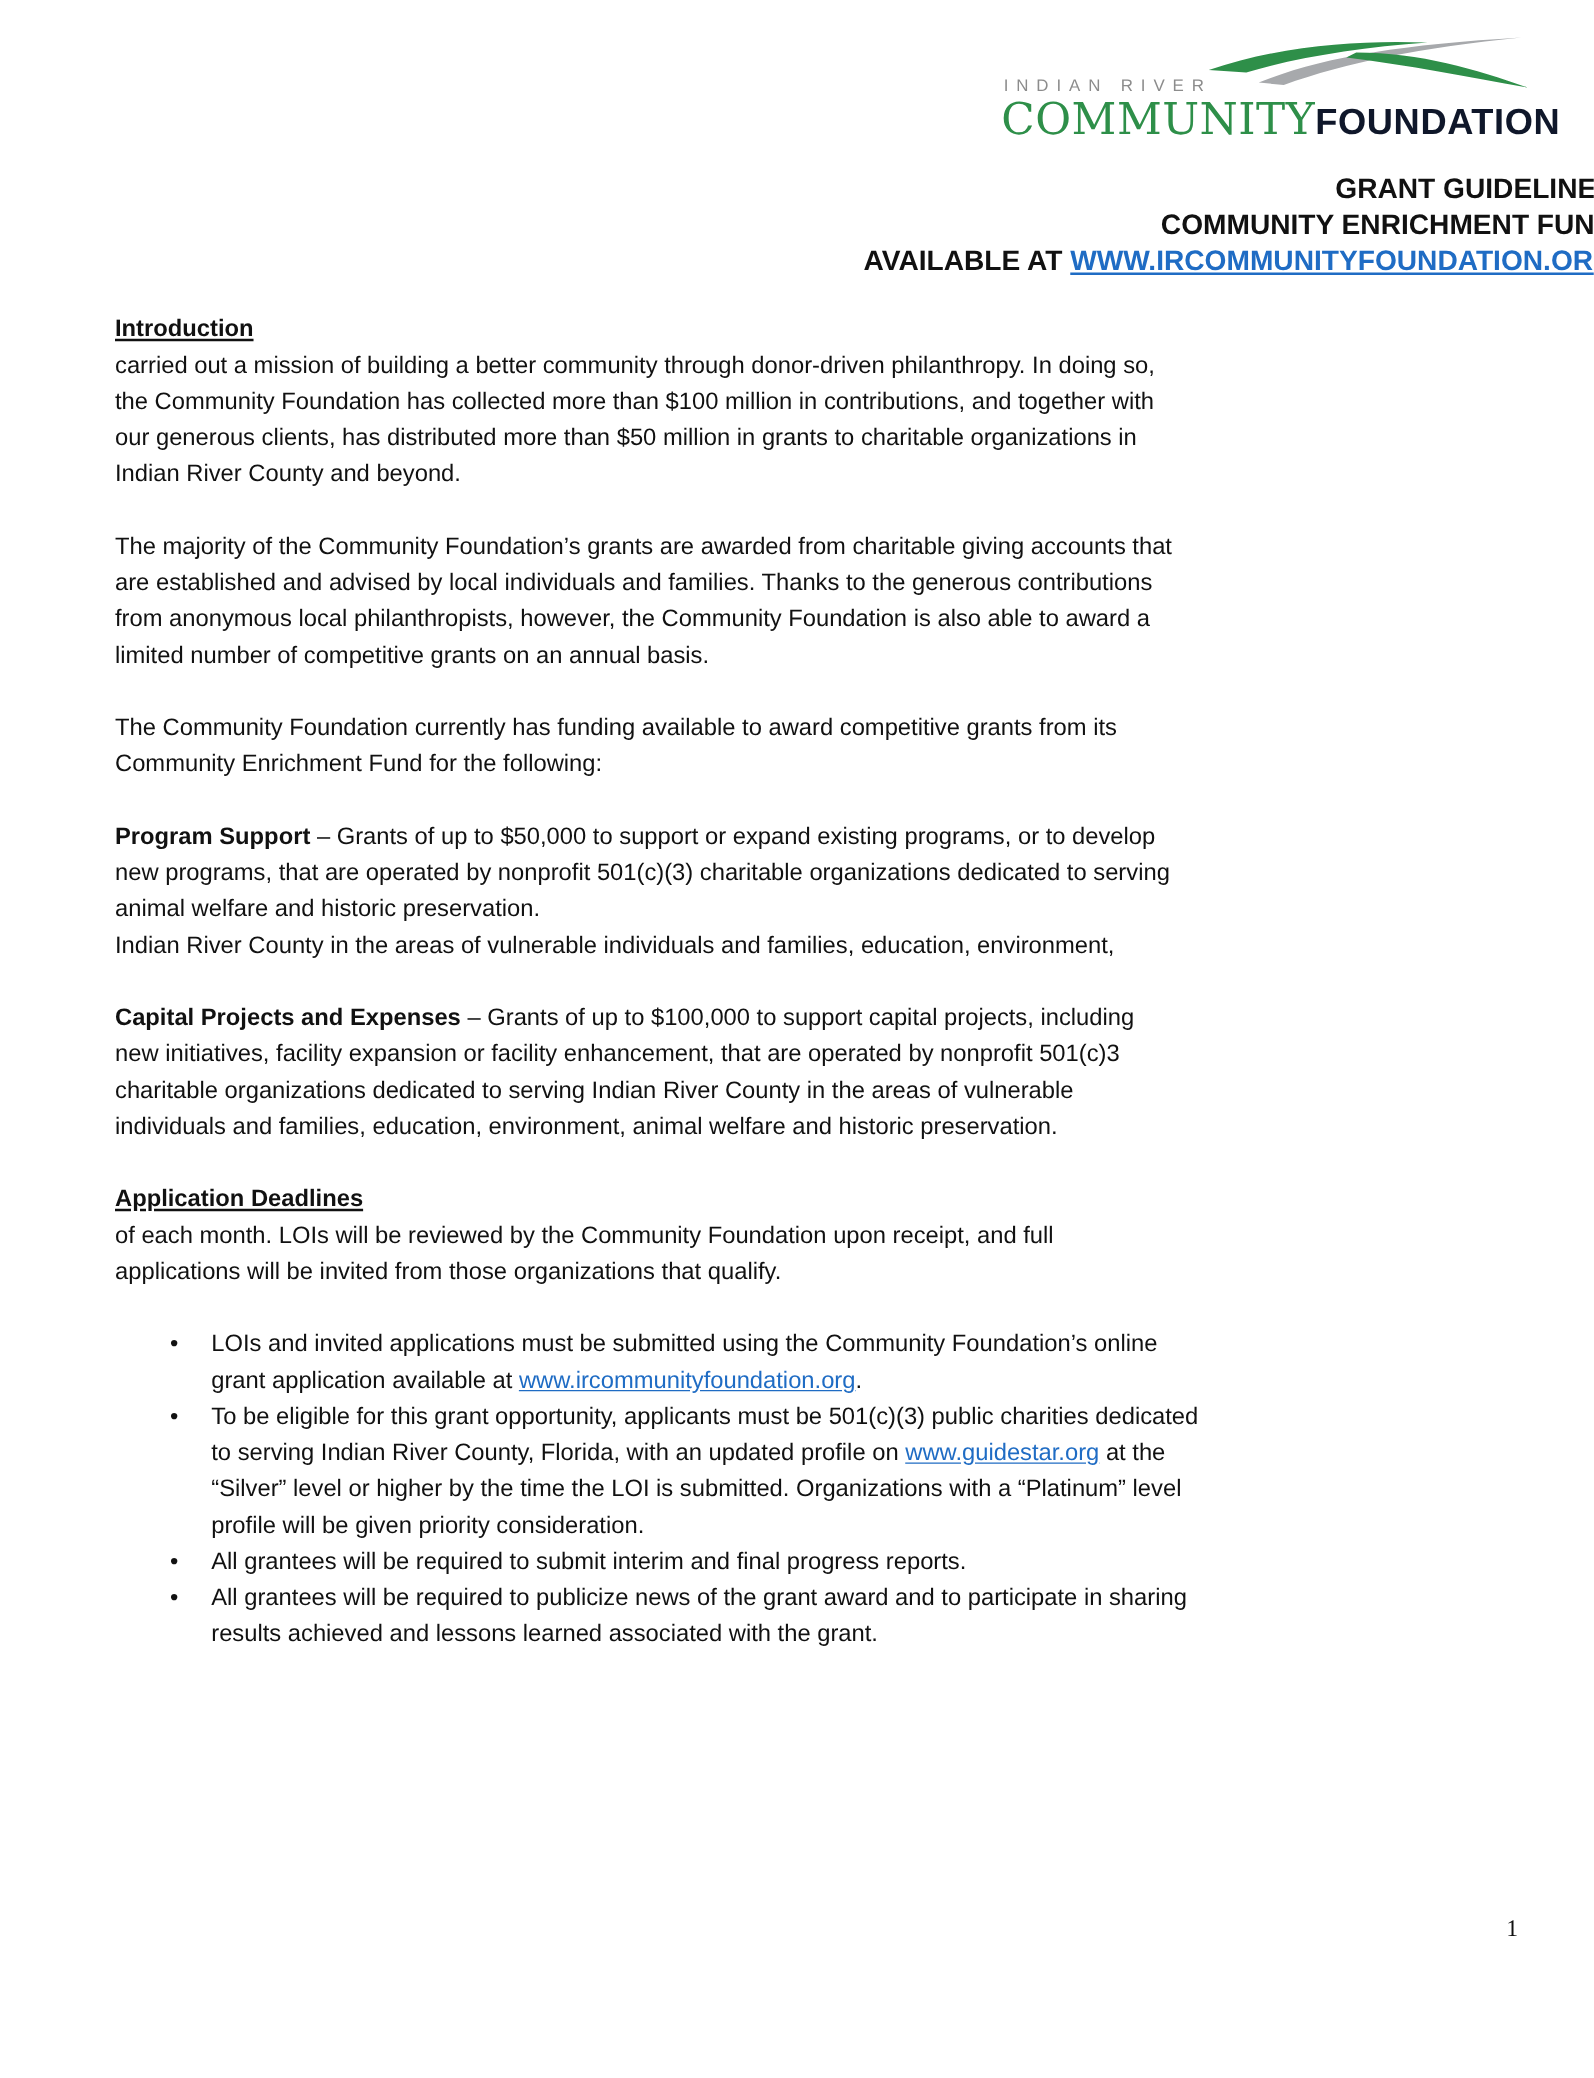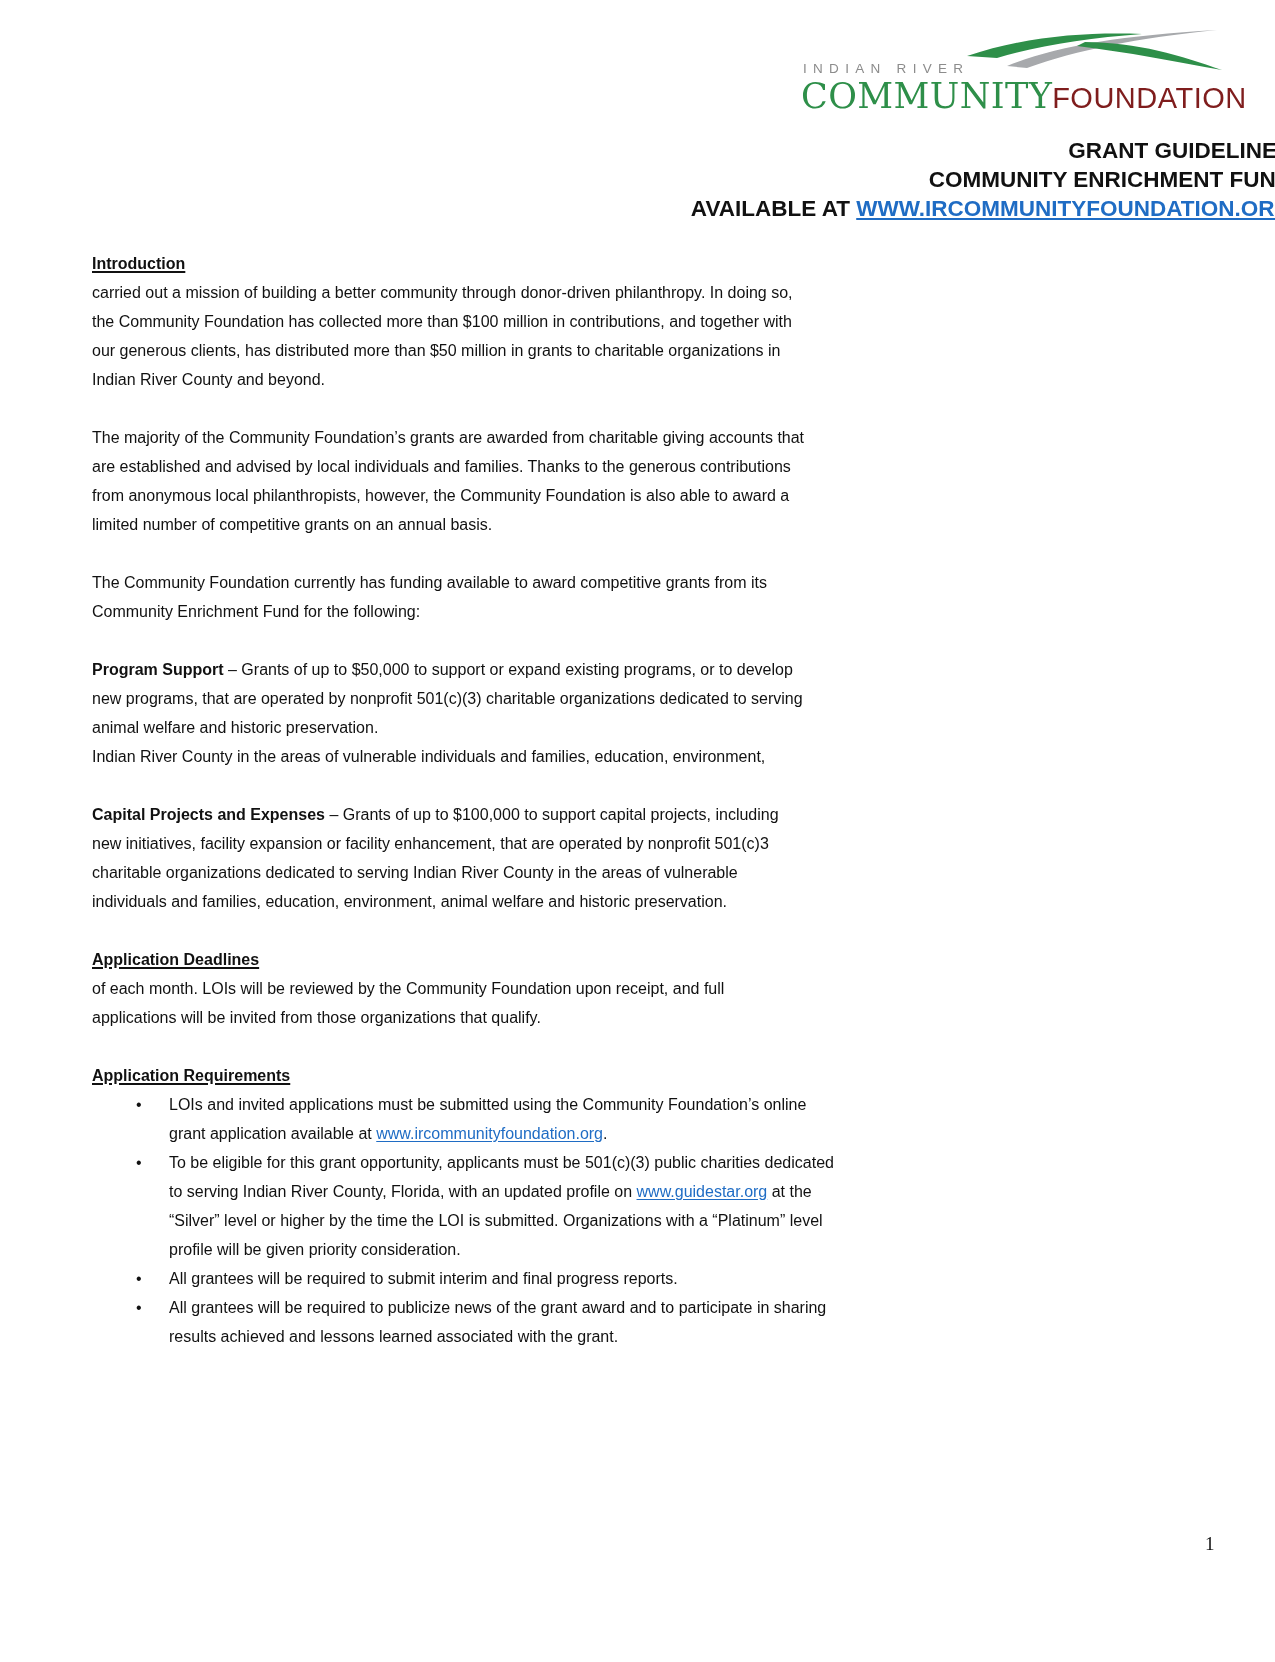--- a/index.html
+++ b/index.html
@@ -11,29 +11,29 @@
 
   
   .logo { position: absolute; left: 780px; top: 28px; width: 430px; height: 84px; }
   .logo svg { position: absolute; left: 170px; top: 0; }
   .logo-top {
     position: absolute; left: 6px; top: 33px;
     font-size: 13.5px; letter-spacing: 6.3px; color: #8c8c8c; font-weight: normal;
   }
   .logo-bottom { position: absolute; left: 4px; top: 52px; white-space: nowrap; font-size: 30px; line-height: 32px; }
   .logo-community { color: #2e8f49; font-family: "DejaVu Serif", serif; font-weight: normal; letter-spacing: 0.4px; font-size: 35px; }
-  .logo-foundation { color: #7f1d1d; font-family: "Liberation Sans", sans-serif; font-weight: normal; letter-spacing: 0.5px; font-size: 29px; }
+  .logo-foundation { color: #0f172a; font-family: "Liberation Sans", sans-serif; font-weight: bold; letter-spacing: 0.5px; font-size: 29px; }
 
   
   .title-block { position: absolute; left: 0; top: 136px; width: 1275px; text-align: right; }
   .title-line { font-size: 22.5px; line-height: 29px; font-weight: bold; white-space: nowrap; }
   a.link { color: #1f6cc4; text-decoration: underline; text-underline-offset: 2px; }
 
   
-  .body { position: absolute; left: 75px; top: 249px; width: 1130px; font-size: 16px; line-height: 29px; }
+  .body { position: absolute; left: 75px; top: 249px; width: 1130px; font-size: 19px; line-height: 29px; }
   .section-h { font-weight: bold; text-decoration: underline; text-decoration-thickness: 2px; text-underline-offset: 2px; }
   p { margin: 0; }
   .gap { height: 29px; }
   .line { white-space: nowrap; }
   b { font-weight: bold; }
 
   ul.req { list-style: none; margin: 0; padding: 0; }
   ul.req li { position: relative; padding-left: 77px; }
   ul.req li .bullet { position: absolute; left: 44px; top: 0; }
 
@@ -103,21 +103,20 @@
     </p>
     <div class="gap"></div>
 
     <div class="section-h">Application Deadlines</div>
     <p>
       <span class="line" style="display:block">of each month.  LOIs will be reviewed by the Community Foundation upon receipt, and full</span>
       <span class="line" style="display:block">applications will be invited from those organizations that qualify.</span>
     </p>
     <div class="gap"></div>
 
-    <div class="section-h">Application Requirements</div>
     <ul class="req">
       <li>
         <span class="bullet">•</span>
         <span class="line" style="display:block">LOIs and invited applications must be submitted using the Community Foundation’s online</span>
         <span class="line" style="display:block"><span>grant application available at </span><a class="link">www.ircommunityfoundation.org</a><span>.</span></span>
       </li>
       <li>
         <span class="bullet">•</span>
         <span class="line" style="display:block">To be eligible for this grant opportunity, applicants must be 501(c)(3) public charities dedicated</span>
         <span class="line" style="display:block"><span>to serving Indian River County, Florida, with an updated profile on </span><a class="link">www.guidestar.org</a><span> at the</span></span>

